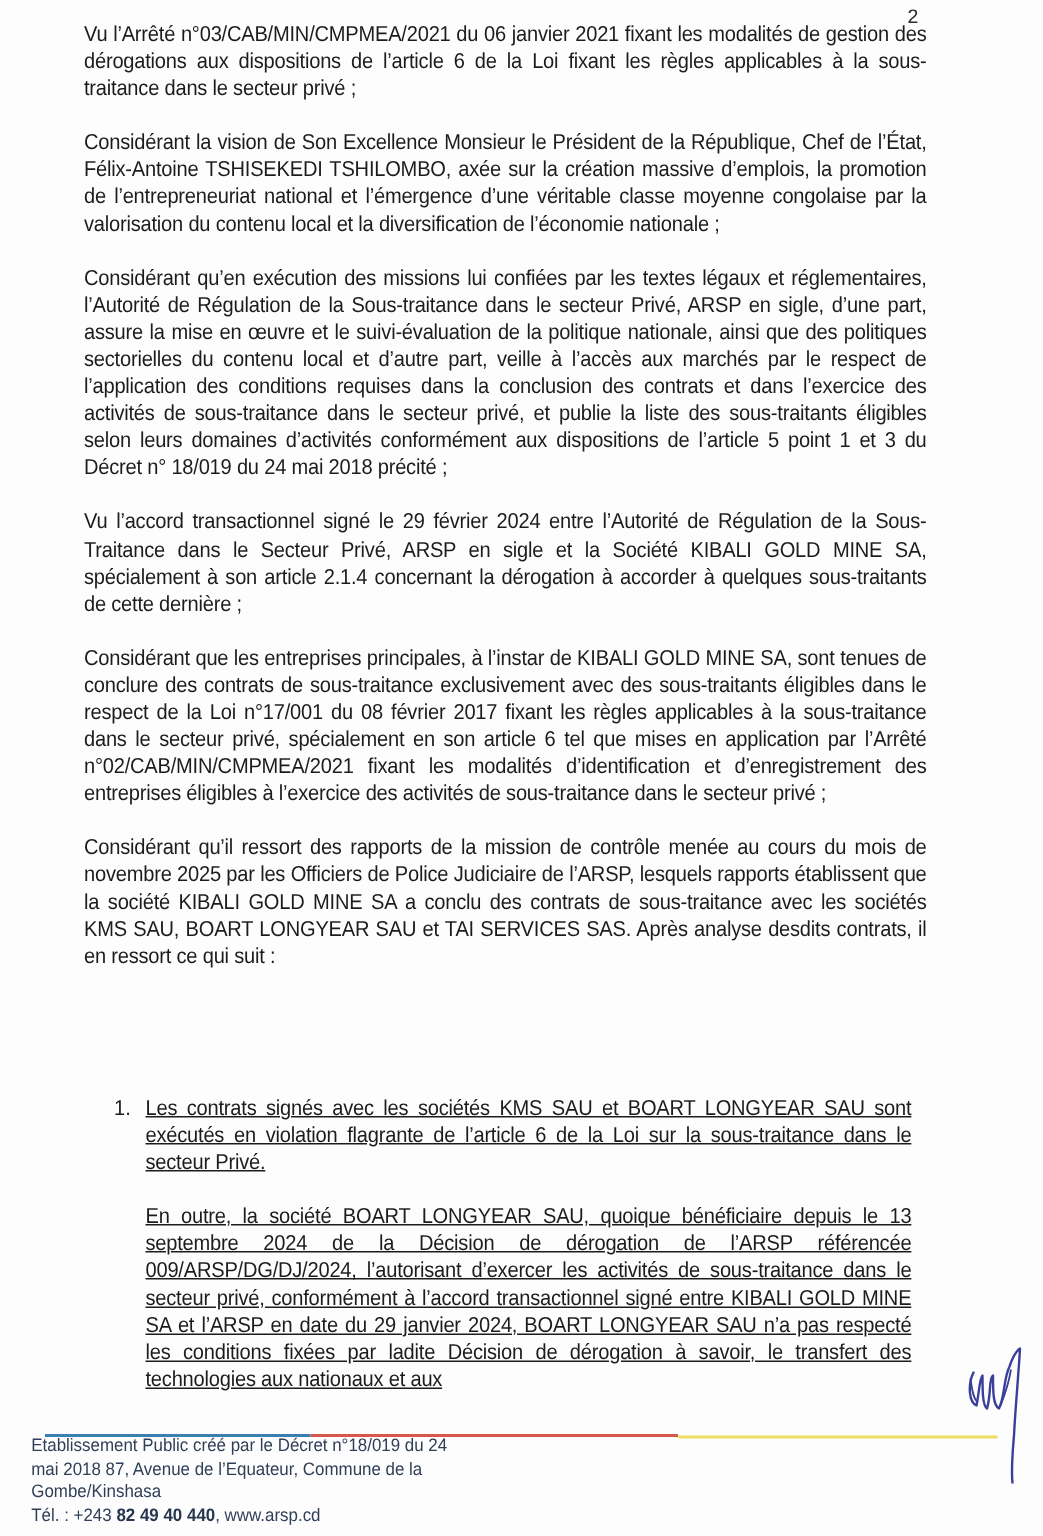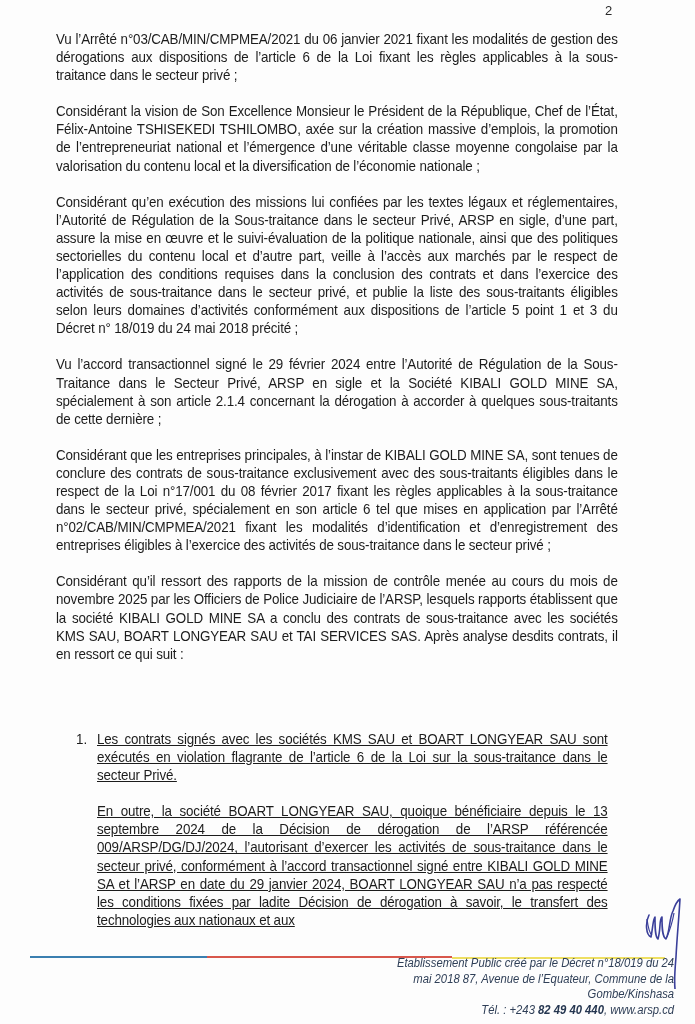--- a/index.html
+++ b/index.html
@@ -13,21 +13,21 @@
       color: #1c1c1c;
     }
     .page-number {
       position: absolute;
       top: 3px; left: 605px;
       font-size: 13px;
       color: #2a2a2a;
     }
     .body-text {
       position: absolute;
-      left: 56px; top: 30px;
+      left: 56px; top: 14px;
       width: 562px;
     }
     .para {
       font-size: 14.4px;
       line-height: 18.1px;
       text-align: justify;
       letter-spacing: -0.15px;
       margin-bottom: 18px;
       transform: scaleX(0.93);
       transform-origin: left top;
@@ -59,25 +59,24 @@
     .footer-line {
       position: absolute;
       top: 956px; height: 2px;
     }
     .footer-line.blue { left: 30px; width: 177px; background: #3a7fb0; }
     .footer-line.red { left: 207px; width: 245px; background: #d8574c; }
     .footer-line.yellow { left: 452px; width: 213px; background: #eedf62; height: 1.6px; top: 957px; }
     .footer {
       position: absolute;
       top: 956px; left: 0; width: 695px;
-      text-align: right;
+      text-align: left;
       font-size: 12px;
       line-height: 15.6px;
       color: #2f3f57;
-      font-style: italic;
     }
     .footer .line { display: block; transform: scaleX(0.94); }
     .footer .phone-bold { font-weight: bold; color: #253650; }
     .signature {
       position: absolute;
       left: 643px; top: 897px;
       width: 44px; height: 92px;
     }
   </style>
 </head>

